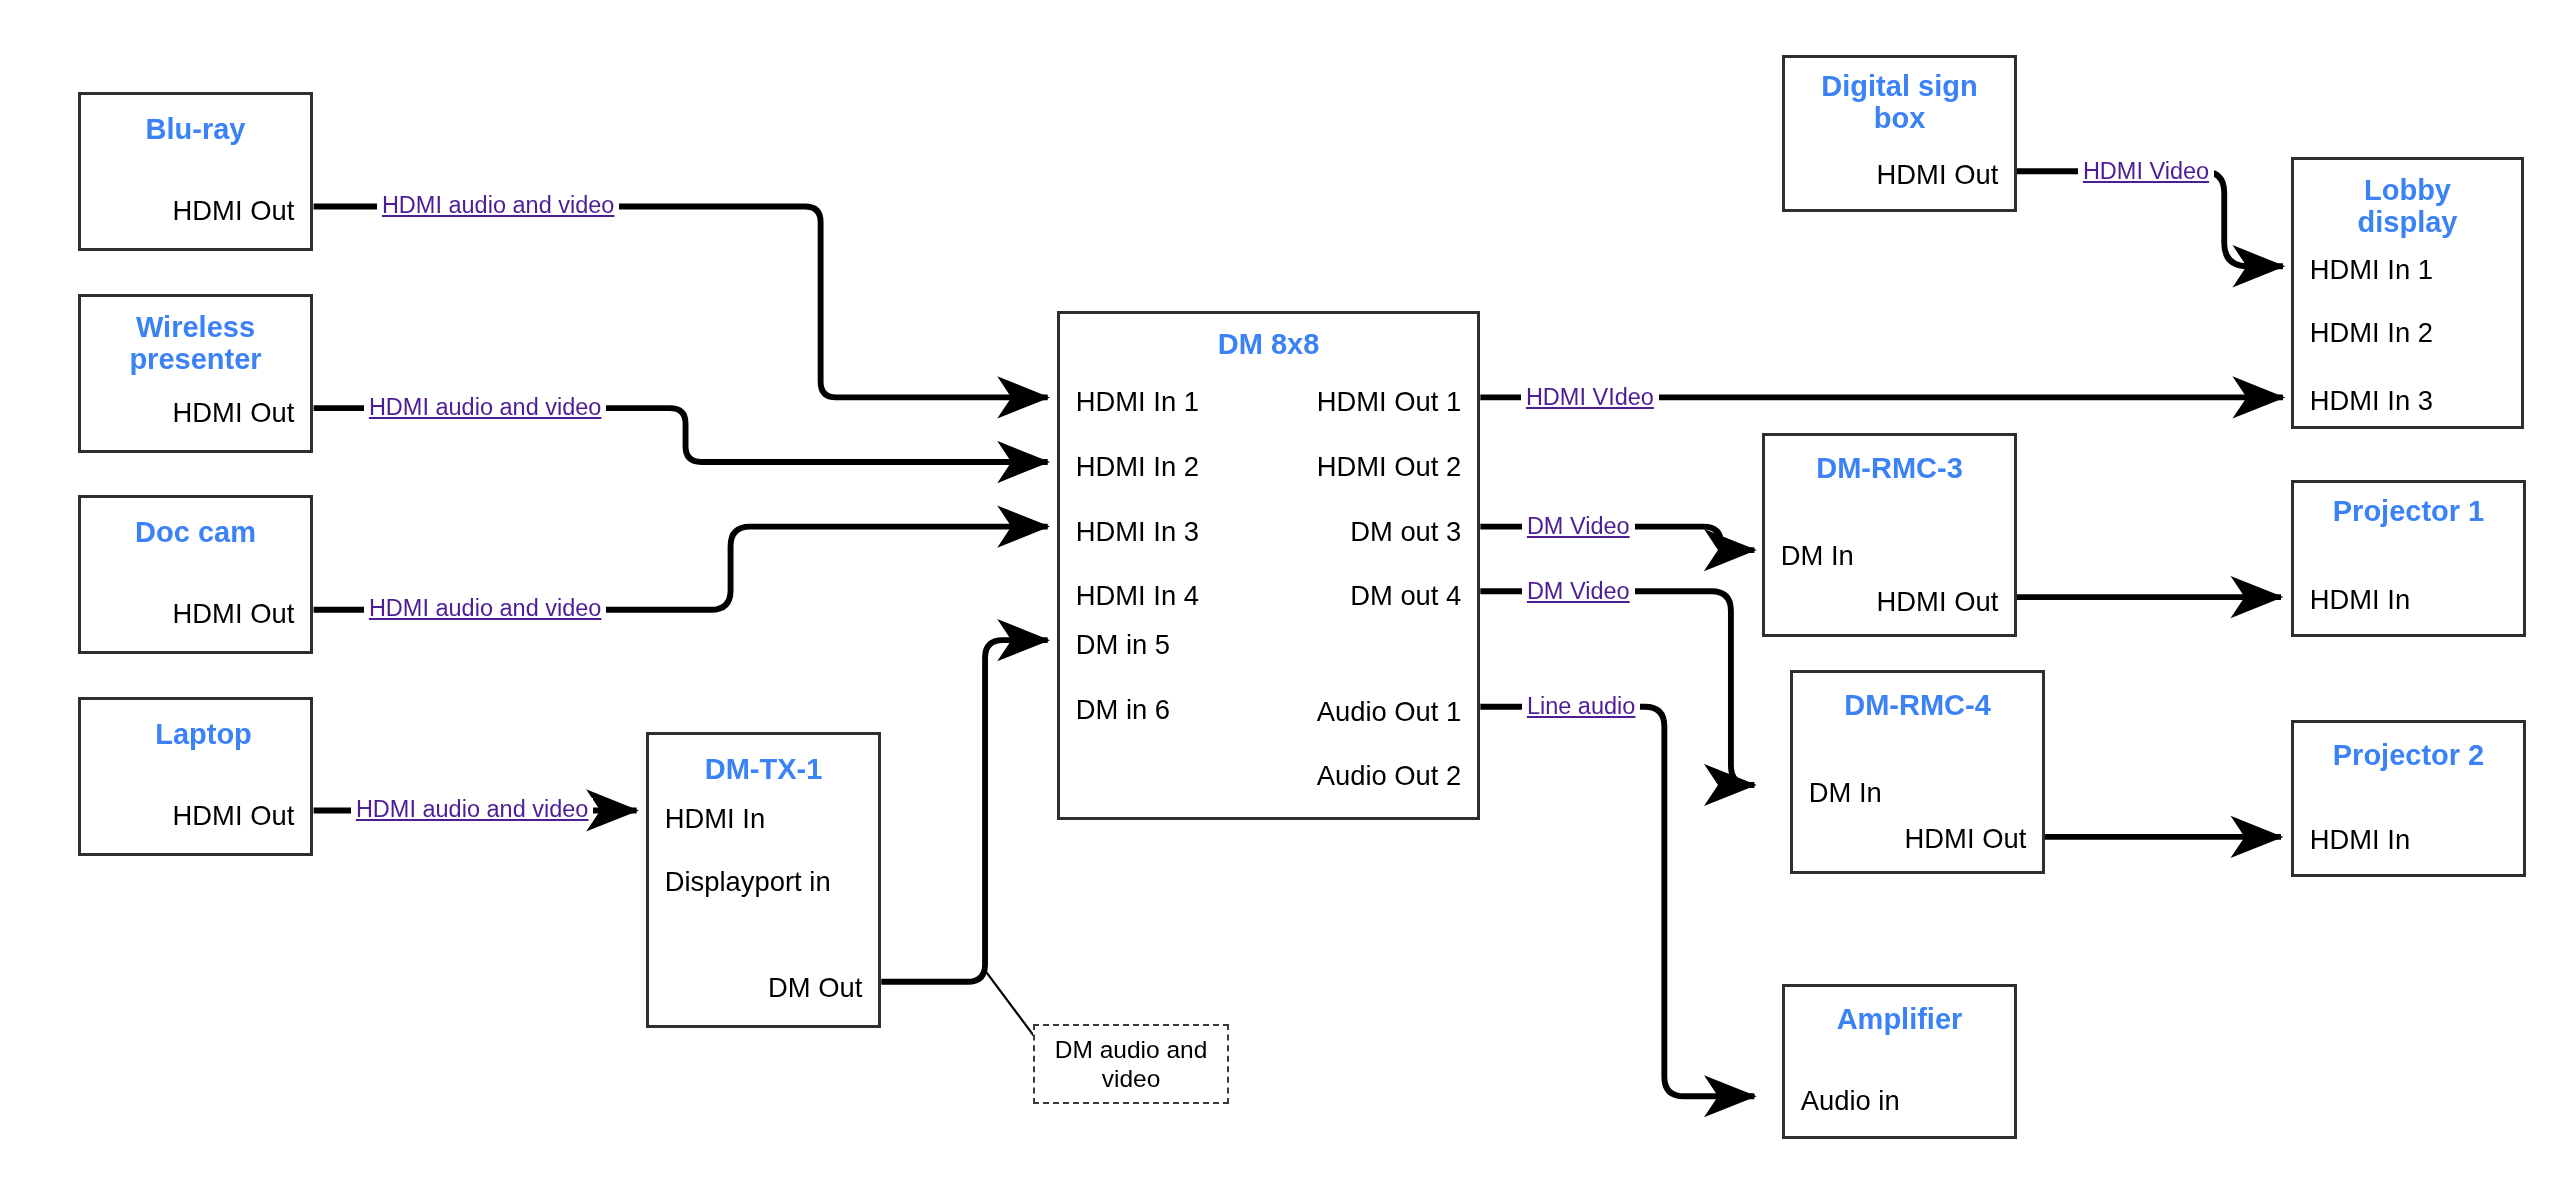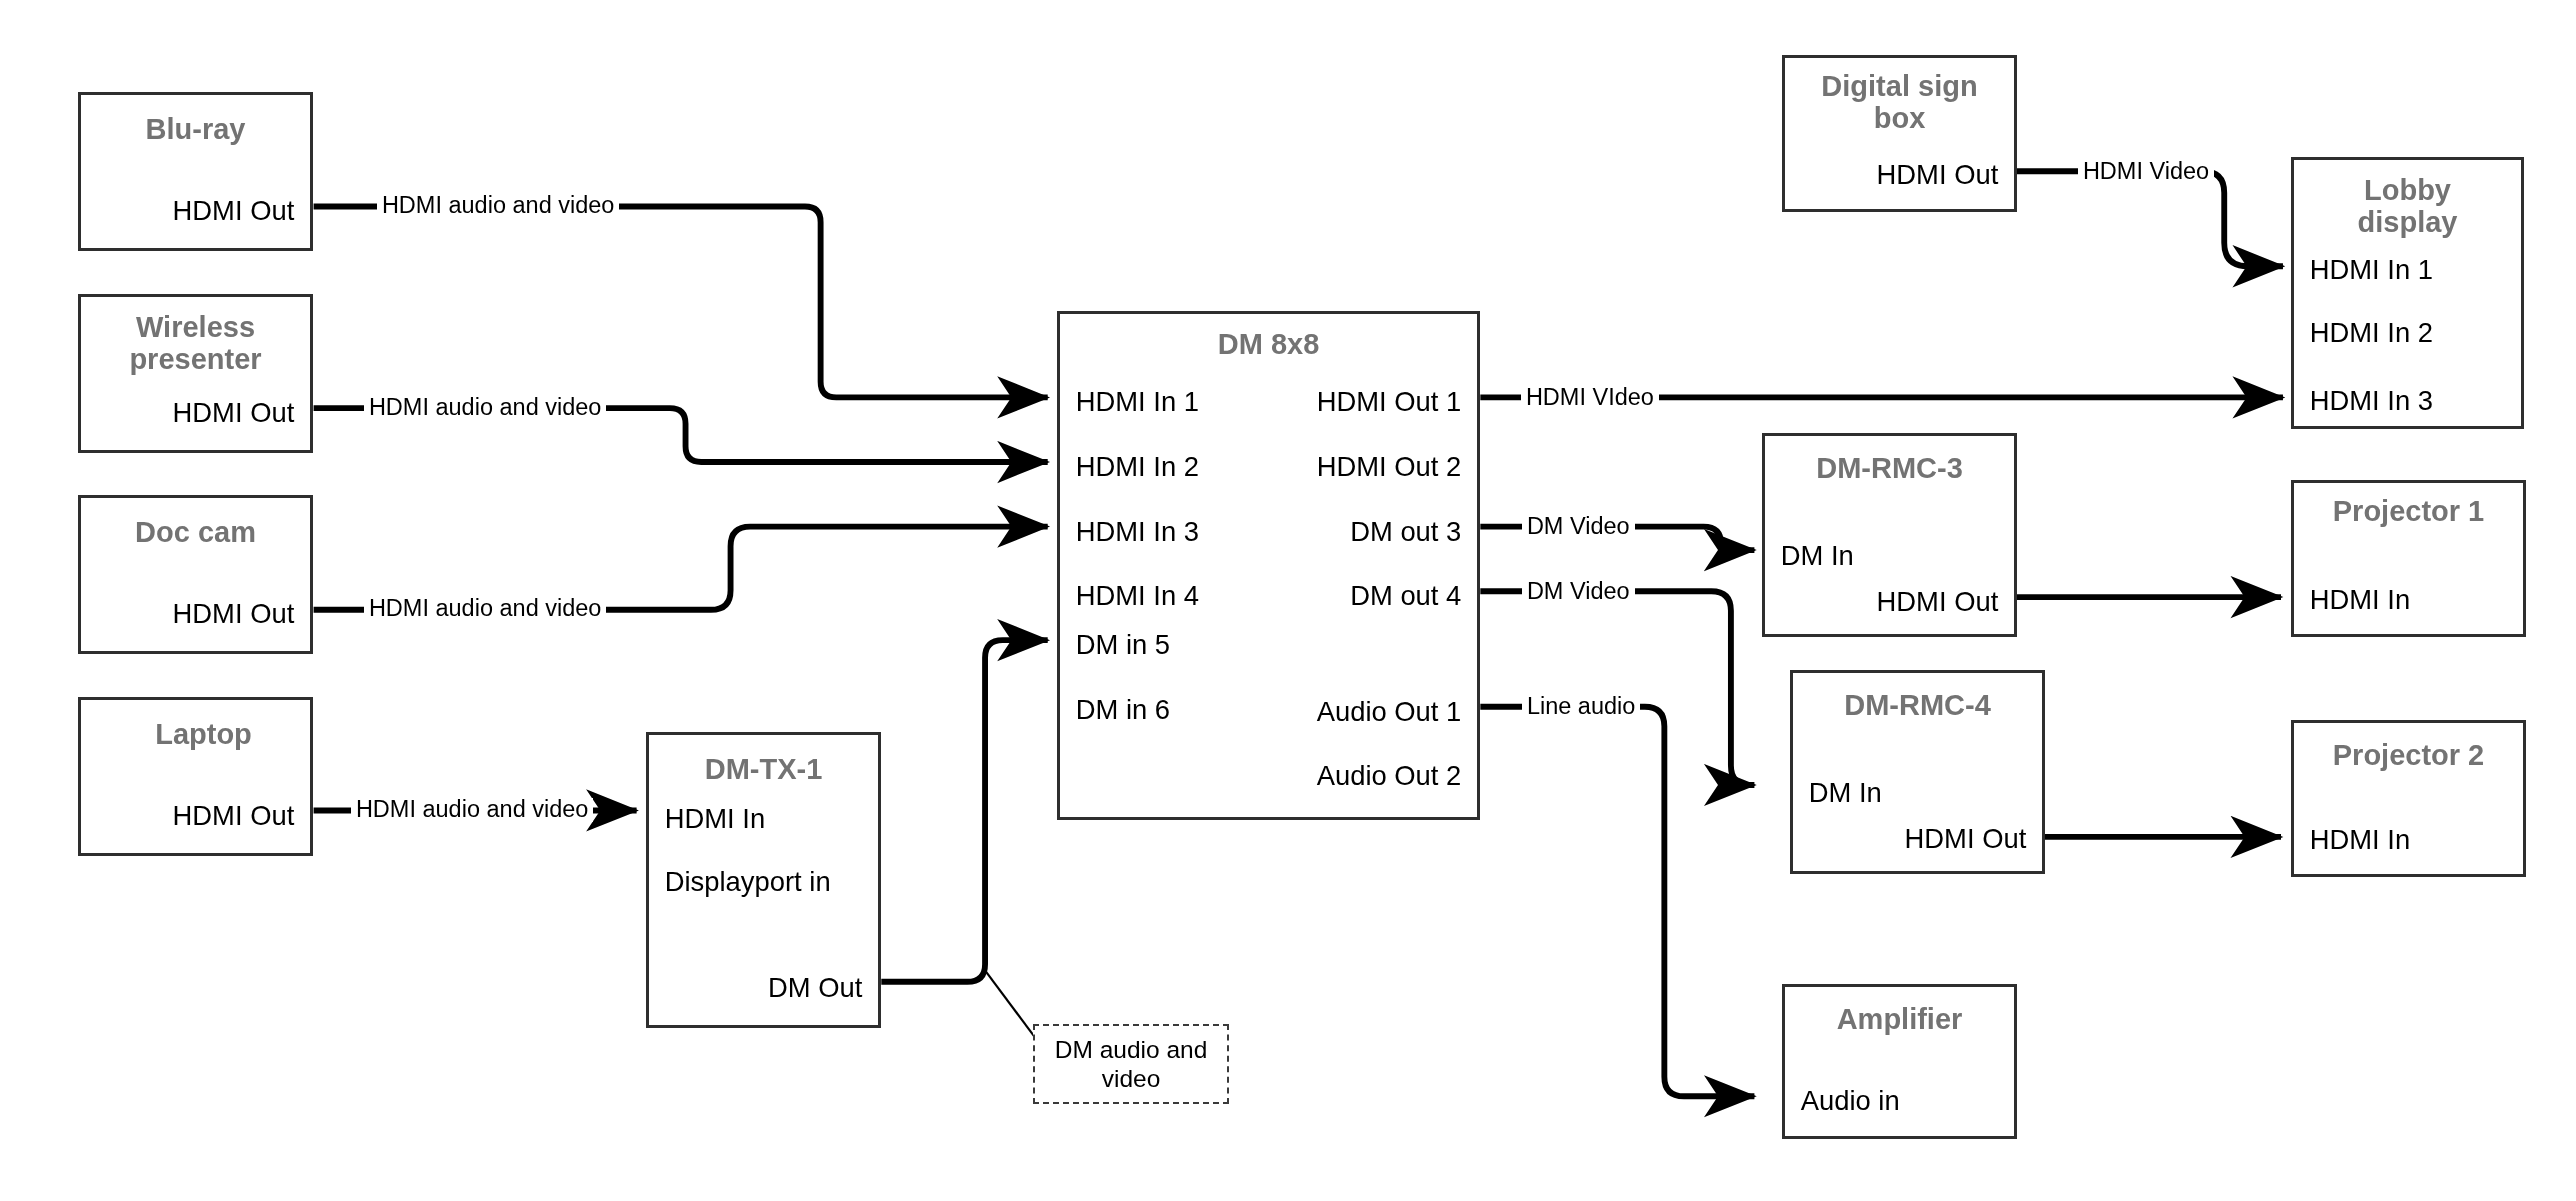--- a/index.html
+++ b/index.html
@@ -28,43 +28,44 @@
     border:3.9px solid #2e2e2e;
     background:#ffffff;
     z-index:5;
   }
   .node .title{
     display:block;
     text-align:center;
     font-weight:bold;
     font-size:29px;
     line-height:1.12;
-    color:#737373;
+    color:#3b82f6;
     white-space:pre-line;
   }
   .port{
     display:block;
     position:absolute;
     font-size:27.4px;
     line-height:1;
     color:#000;
     white-space:nowrap;
   }
   .port.left{ left:15.7px; text-align:left; }
   .port.right{ right:15.7px; text-align:right; }
 
   .wirelabel{
     position:absolute;
     font-size:23.5px;
     line-height:1;
-    color:#000000;
+    color:#4c1d95;
     background:#ffffff;
     padding:0 4.9px;
     white-space:nowrap;
     z-index:6;
+    text-decoration:underline;
   }
   .callout{
     position:absolute;
     box-sizing:border-box;
     border:2px dashed #3a3a3a;
     background:#ffffff;
     z-index:5;
     display:flex;
     align-items:center;
     justify-content:center;

